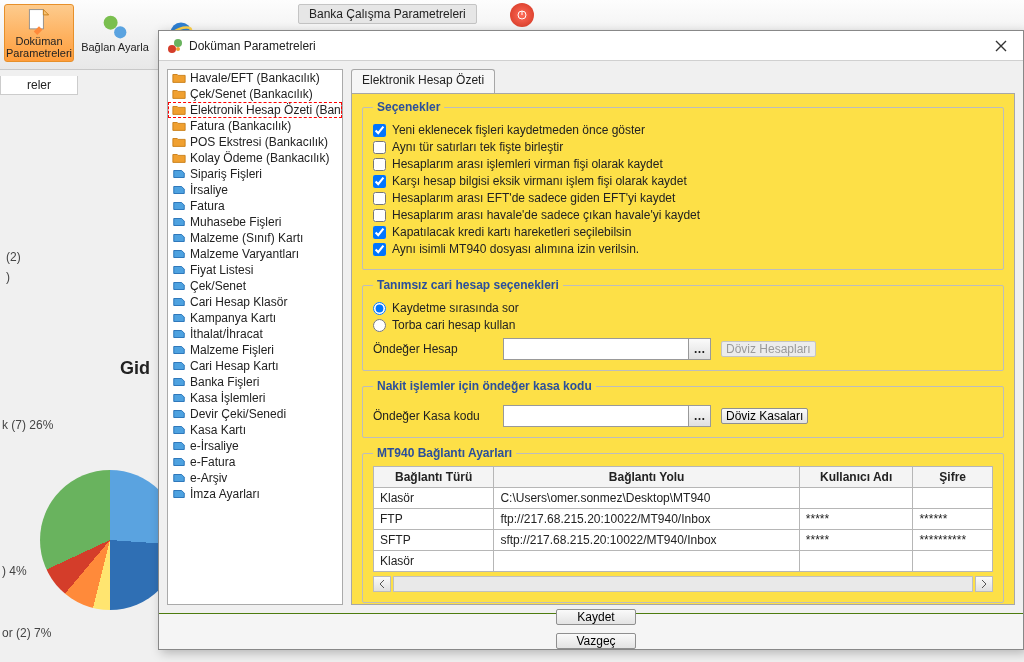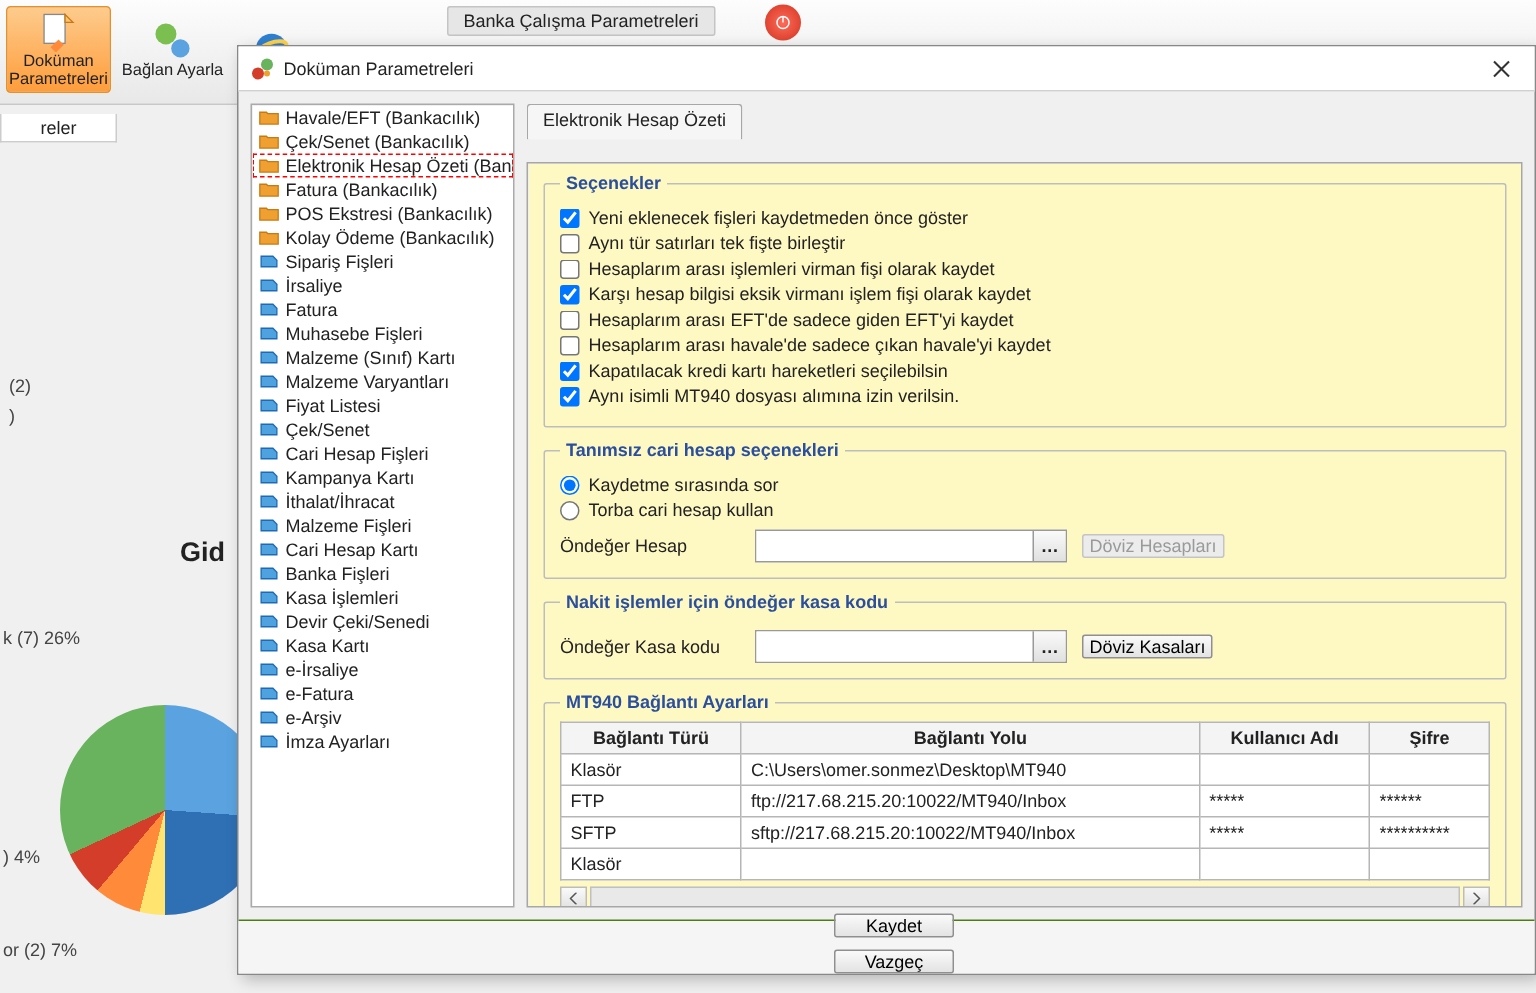--- a/index.html
+++ b/index.html
@@ -32,21 +32,21 @@
   .tree-item{display:flex;align-items:center;padding:1px 4px;white-space:nowrap;cursor:default;}
   .tree-item .tico{width:14px;height:12px;margin-right:4px;flex-shrink:0;}
   .tree-item.sel{background:#fff;outline:1px dashed red;outline-offset:-1px;}
   
   .ic-folder{fill:#f0a030;stroke:#c77a12;}
   .ic-blue{fill:#4ea2e0;stroke:#1e6bb3;}
   
   .panel{flex:1;margin:8px 8px 8px 4px;display:flex;flex-direction:column;min-height:0;}
   .tabrow{height:24px;display:flex;}
   .tab{border:1px solid #a7a7a7;border-bottom:none;background:#f6f6f6;padding:3px 10px;border-radius:3px 3px 0 0;}
-  .content{flex:1;border:1px solid #a7a7a7;background:#fef9c3;padding:6px 10px;overflow:auto;margin-top:15px;}
+  .content{flex:1;border:1px solid #a7a7a7;background:#fde047;padding:6px 10px;overflow:auto;}
   fieldset{border:1px solid #bdbdbd;border-radius:2px;margin-bottom:8px;padding:6px 10px 10px 10px;}
   legend{font-weight:bold;color:#2b4f9c;padding:0 4px;}
   .opt{display:flex;align-items:center;margin:3px 0;}
   .opt input{margin-right:6px;}
   .opt span, .radio label{color:#222;}
   .radio{display:flex;align-items:center;margin:3px 0;}
   .radio input{margin-right:6px;}
   .row{display:flex;align-items:center;margin-top:6px;}
   .row .lbl{width:130px;}
   .txtfield{flex:0 0 208px;height:22px;border:1px solid #999;background:#fff;display:flex;}
@@ -213,21 +213,21 @@
         <div class="tree-item">
           <svg class="tico ic-blue" viewBox="0 0 16 12">
             <path d="M2 2h9l3 3v5H2z"></path>
           </svg>
           <span>Çek/Senet</span>
         </div>
         <div class="tree-item">
           <svg class="tico ic-blue" viewBox="0 0 16 12">
             <path d="M2 2h9l3 3v5H2z"></path>
           </svg>
-          <span>Cari Hesap Fişleri</span>
+          <span>Cari Hesap Klasör</span>
         </div>
         <div class="tree-item">
           <svg class="tico ic-blue" viewBox="0 0 16 12">
             <path d="M2 2h9l3 3v5H2z"></path>
           </svg>
           <span>Kampanya Kartı</span>
         </div>
         <div class="tree-item">
           <svg class="tico ic-blue" viewBox="0 0 16 12">
             <path d="M2 2h9l3 3v5H2z"></path>

